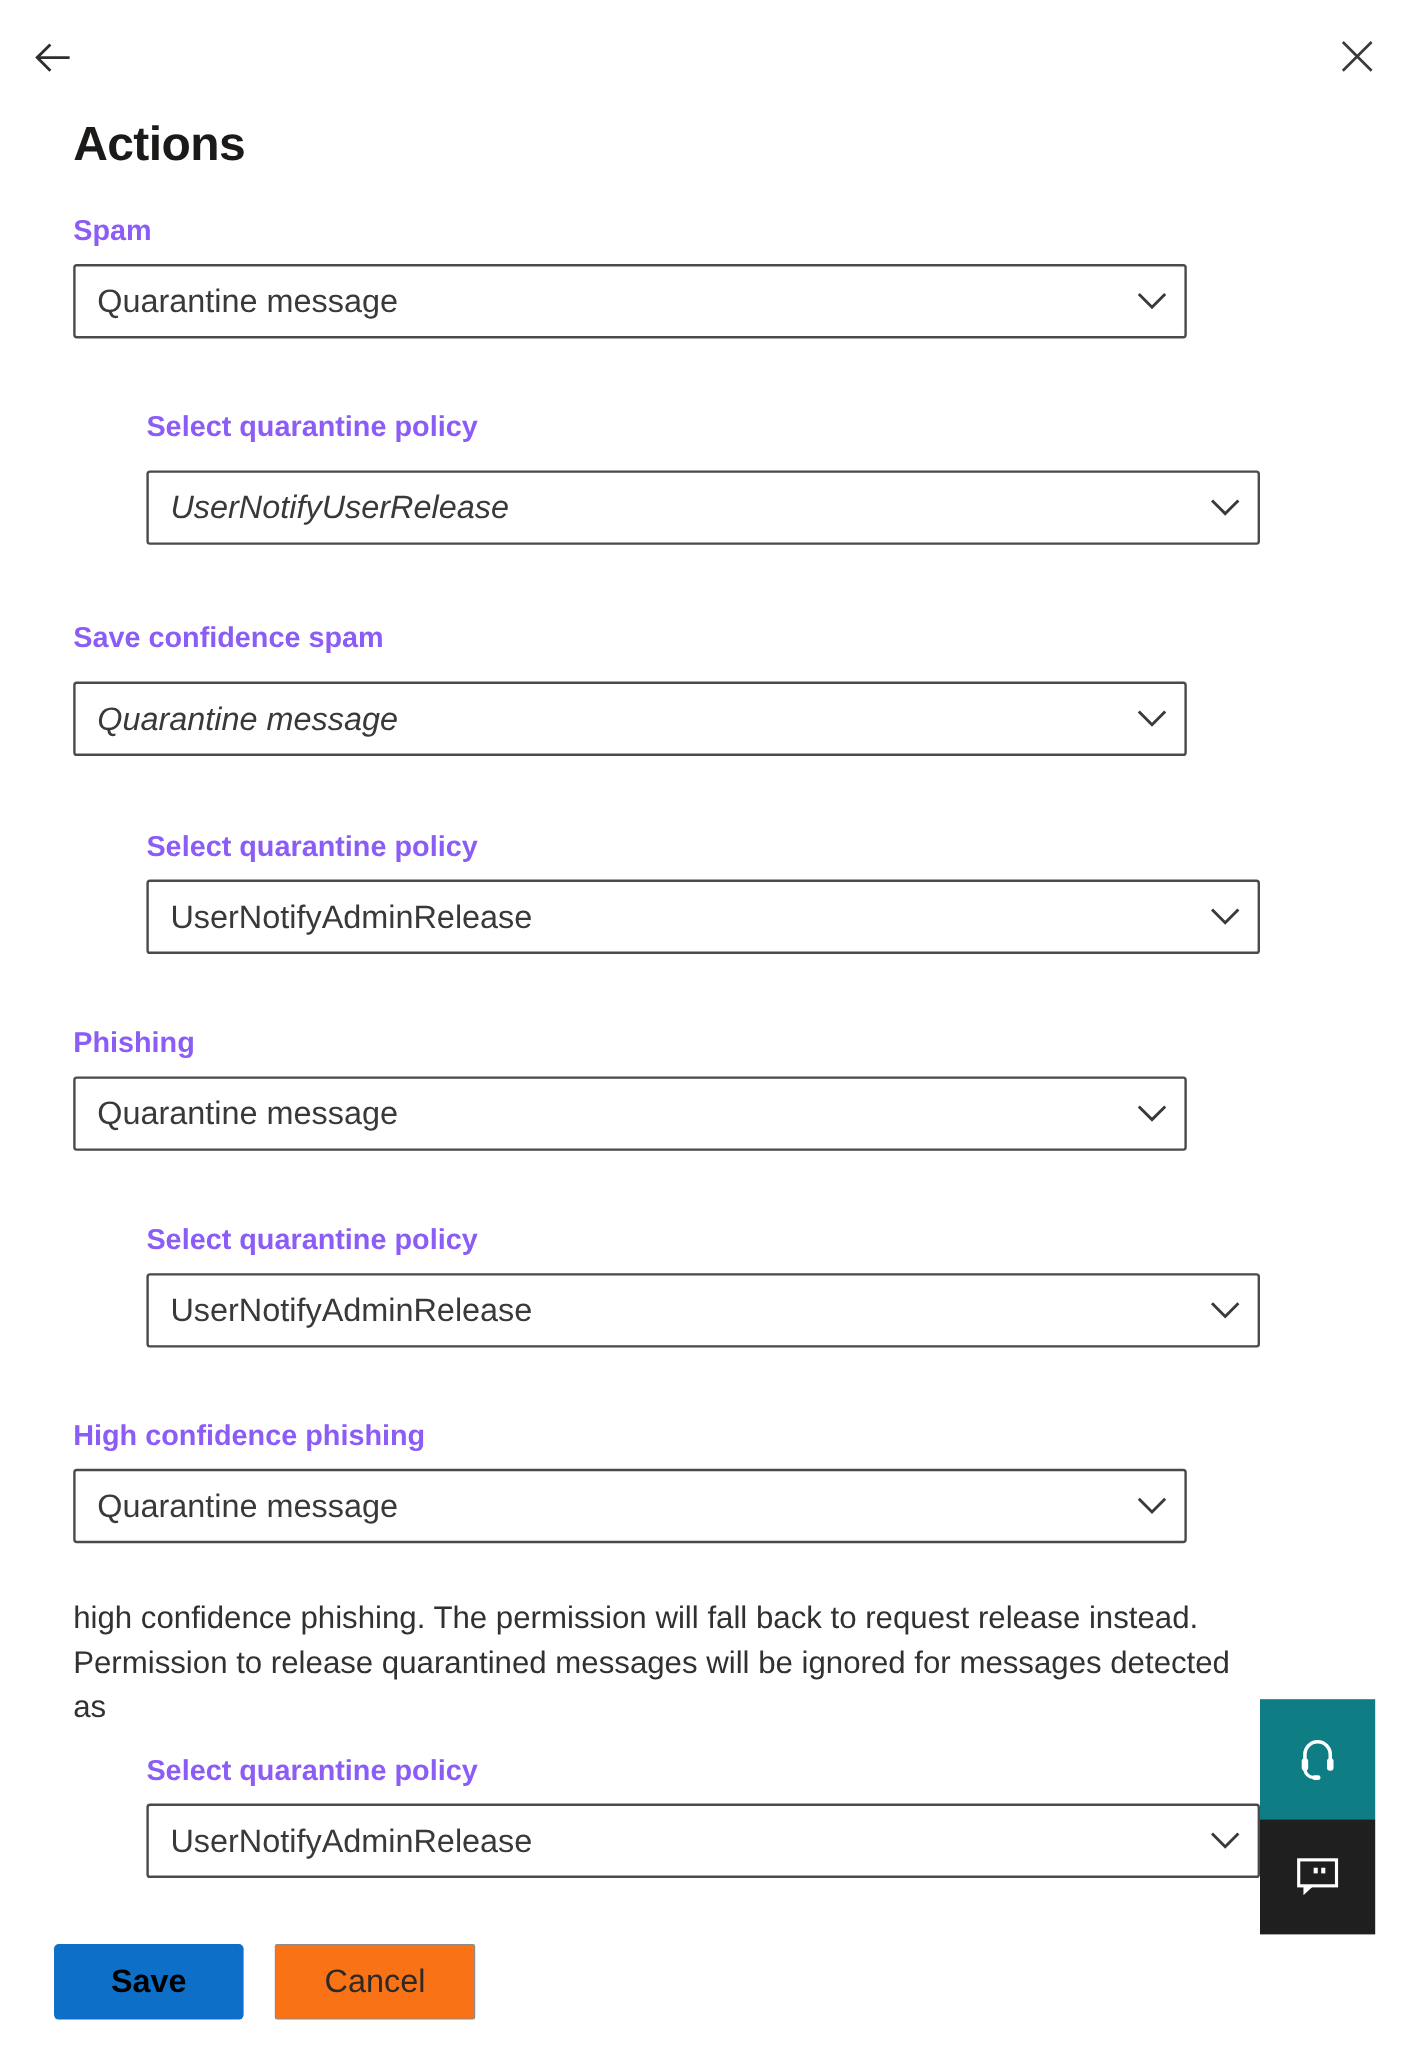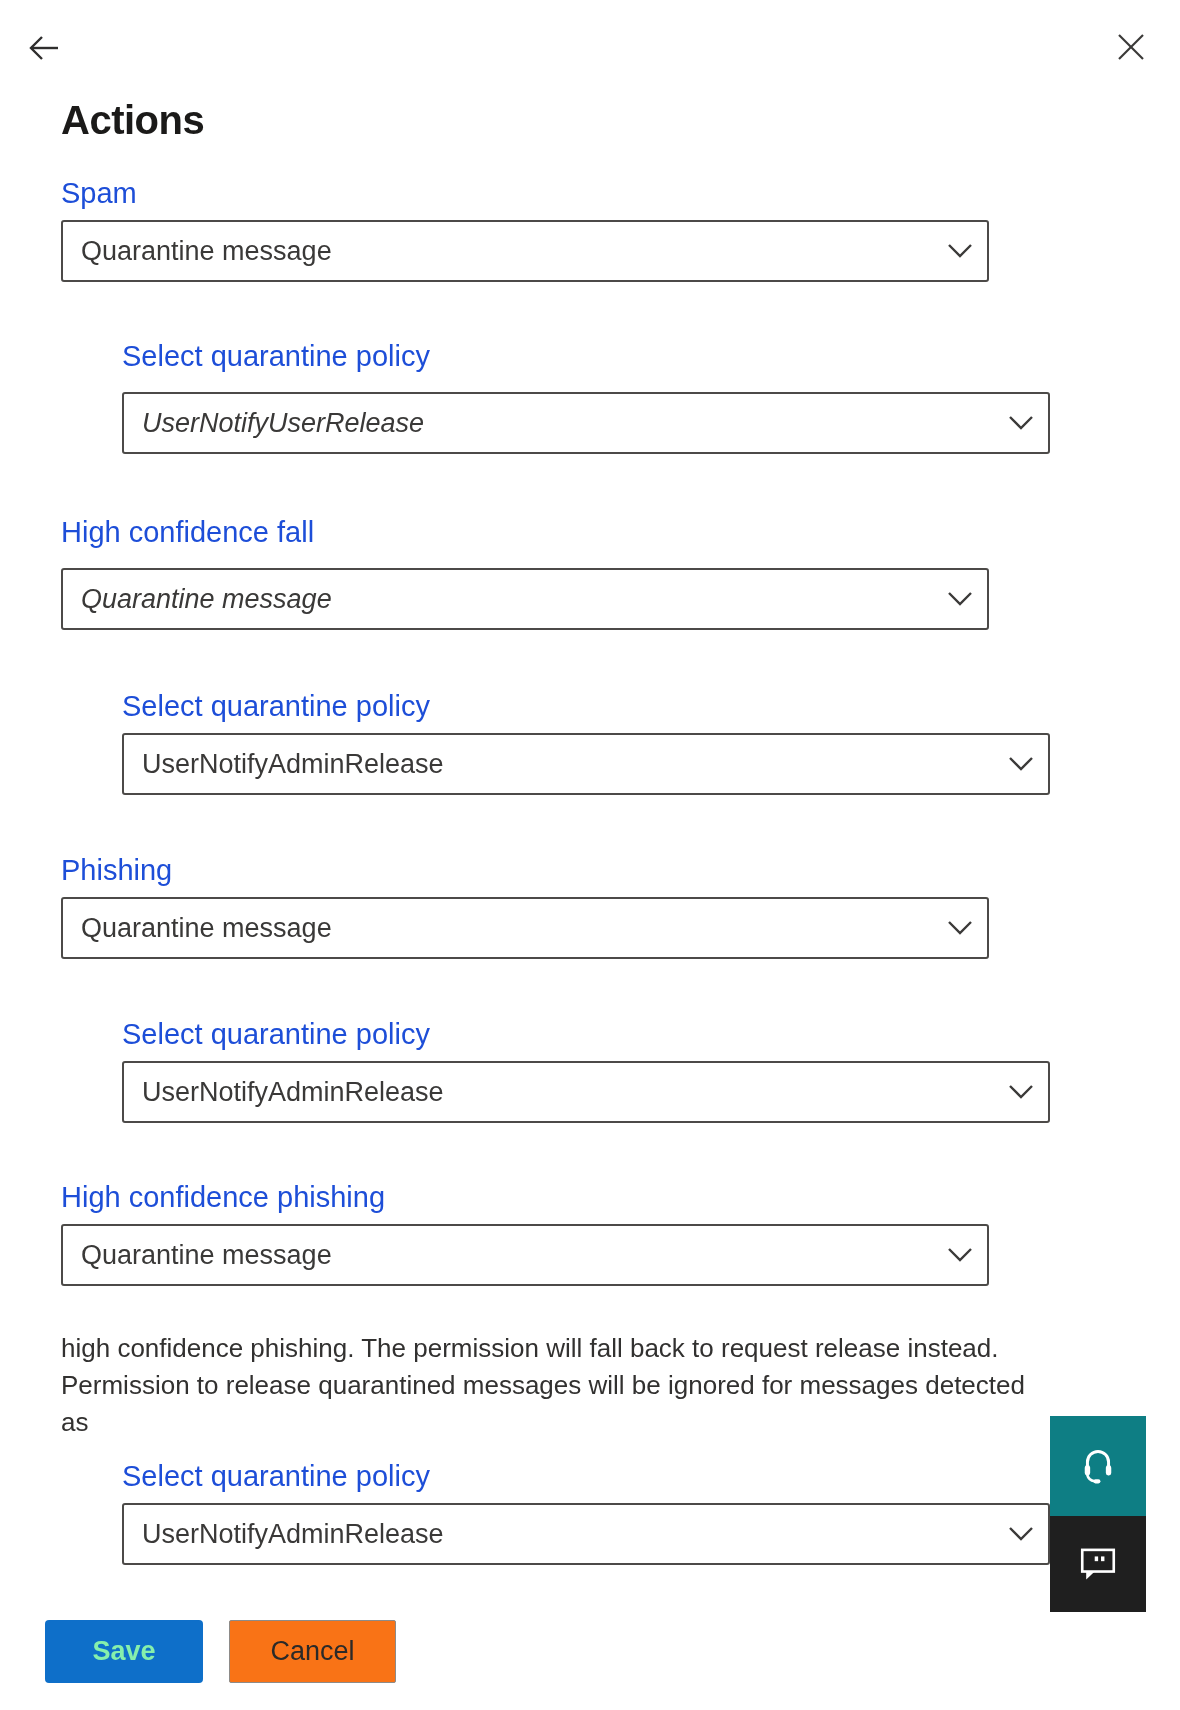--- a/index.html
+++ b/index.html
@@ -23,21 +23,21 @@
   .close-btn{left:1117px;top:33px;}
 
   
   .content{position:absolute;left:0;top:0;width:1000px;padding-left:61px;}
   .page-title{
     margin-top:96px;
     font-size:40px;line-height:48px;font-weight:700;color:#1b1a19;
     letter-spacing:-0.5px;
   }
   .field-label{
-    font-size:29px;line-height:32px;font-weight:400;color:#1d4ed8;
+    font-size:24px;line-height:32px;font-weight:700;color:#8b5cf6;
   }
   .dropdown{
     position:relative;
     width:928px;height:62px;
     border:2px solid var(--border-dark,#4c4a48);
     border-radius:3px;
     background:#fff;
     display:flex;align-items:center;
     padding:0 52px 0 18px;
     cursor:pointer;
@@ -82,21 +82,21 @@
   }
   .btn{
     position:absolute;top:8px;height:63px;
     display:flex;align-items:center;justify-content:center;
     font-family:"Liberation Sans", sans-serif;
     font-size:27px;cursor:pointer;
   }
   .save-btn{
     left:45px;width:158px;
     background:var(--primary-blue,#0e6fc9);
-    color:#86efac;font-weight:600;
+    color:#000000;font-weight:600;
     border:none;border-radius:4px;
   }
   .cancel-btn{
     left:229px;width:167px;
     background:#f97316;color:#2b2a29;font-weight:400;
     border:1.5px solid #8d8b89;border-radius:2px;
   }
 
   
   .side-btn{
@@ -157,21 +157,21 @@
     <div class="field-label indent m-sec-58">Select quarantine policy</div>
     <div class="dropdown indent m-dd-tight" role="combobox">
       <span class="value">UserNotifyUserRelease</span>
       <span class="chevron">
         <svg width="26" height="16" viewBox="0 0 26 16">
             <polyline points="2,2 13,13 24,2" fill="none" stroke="#3b3a39" stroke-width="2.4"></polyline>
           </svg>
       </span>
     </div>
 
-    <div class="field-label m-sec-62">High confidence fall</div>
+    <div class="field-label m-sec-62">Save confidence spam</div>
     <div class="dropdown m-dd-tight" role="combobox">
       <span class="value">Quarantine message</span>
       <span class="chevron">
         <svg width="26" height="16" viewBox="0 0 26 16">
             <polyline points="2,2 13,13 24,2" fill="none" stroke="#3b3a39" stroke-width="2.4"></polyline>
           </svg>
       </span>
     </div>
 
     <div class="field-label indent m-sec-60">Select quarantine policy</div>

